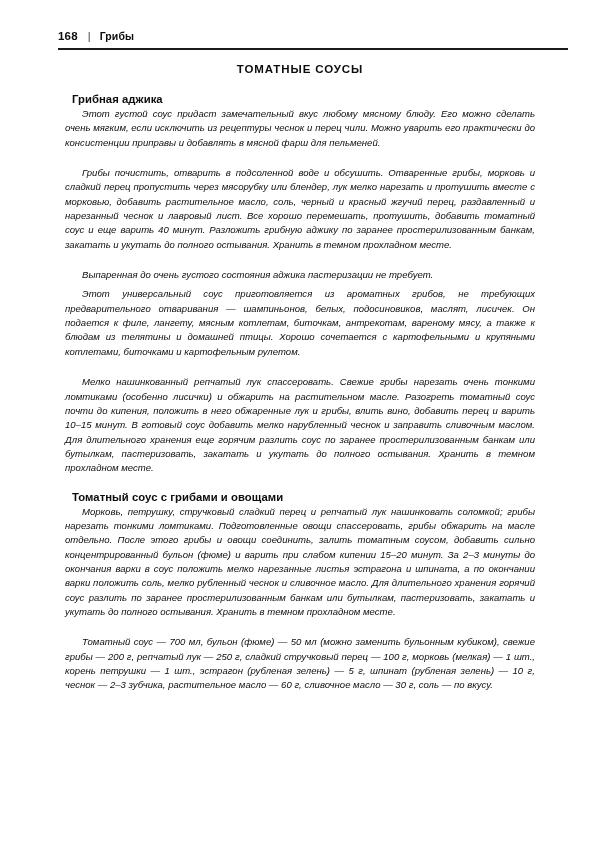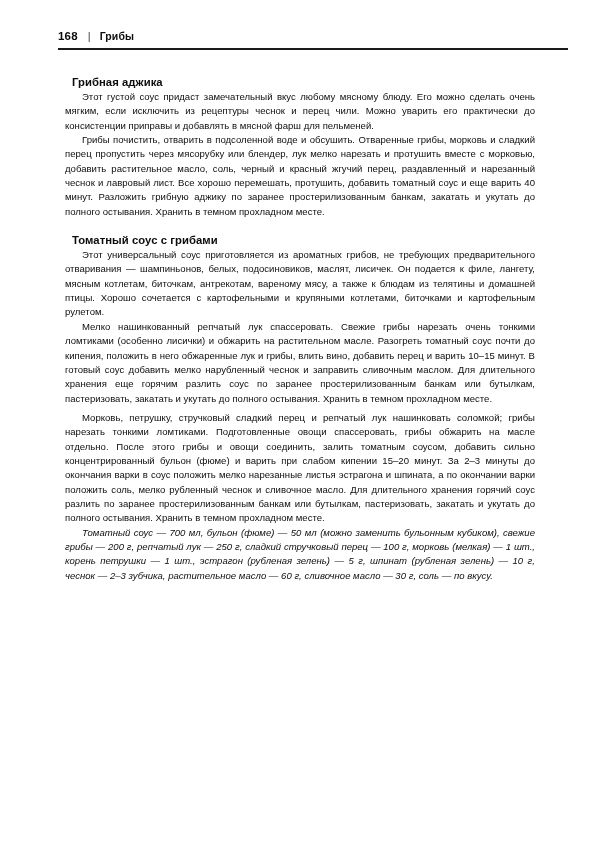--- a/index.html
+++ b/index.html
@@ -91,52 +91,55 @@
   p {
     margin: 0;
     font-size: 9.55px;
     line-height: 14.35px;
     text-align: justify;
     text-justify: inter-word;
     text-indent: 17px;
     hyphens: auto;
     -webkit-hyphens: auto;
     letter-spacing: 0.01px;
+    font-style: italic;
   }
   p.ingredients {
     font-style: italic;
   }
-  p + p { margin-top: 0; }
+  p + p { margin-top: 16px; }
 
   .spacer-sm { height: 5px; }
 </style>
 </head>
 <body>
 
 <div class="page">
 
   <div class="runhead">
     <span class="folio">168</span>
     <span class="folio-sep">|</span>
     <span class="runhead-title">Грибы</span>
   </div>
   <div class="rule"></div>
 
   <div class="col">
 
+    <h1 class="section-title">ТОМАТНЫЕ СОУСЫ</h1>
 
     <h2 class="recipe-title first">Грибная аджика</h2>
     <p>Этот густой соус придаст замечательный вкус любому мясному блюду. Его можно сделать очень мягким, если исключить из рецептуры чеснок и перец чили. Можно уварить его практически до консистенции приправы и добавлять в мясной фарш для пельменей.</p>
     <p>Грибы почистить, отварить в подсоленной воде и обсушить. Отваренные грибы, морковь и сладкий перец пропустить через мясорубку или блендер, лук мелко нарезать и протушить вместе с морковью, добавить растительное масло, соль, черный и красный жгучий перец, раздавленный и нарезанный чеснок и лавровый лист. Все хорошо перемешать, протушить, добавить томатный соус и еще варить 40 минут. Разложить грибную аджику по заранее простерилизованным банкам, закатать и укутать до полного остывания. Хранить в темном прохладном месте.</p>
+    <p>Выпаренная до очень густого состояния аджика пастеризации не требует.</p>
 
     <div class="spacer-sm"></div>
 
-    <h2 class="recipe-title">Томатный соус с грибами</h2>
     <p>Этот универсальный соус приготовляется из ароматных грибов, не требующих предварительного отваривания — шампиньонов, белых, подосиновиков, маслят, лисичек. Он подается к филе, лангету, мясным котлетам, биточкам, антрекотам, вареному мясу, а также к блюдам из телятины и домашней птицы. Хорошо сочетается с картофельными и крупяными котлетами, биточками и картофельным рулетом.</p>
     <p>Мелко нашинкованный репчатый лук спассеровать. Свежие грибы нарезать очень тонкими ломтиками (особенно лисички) и обжарить на растительном масле. Разогреть томатный соус почти до кипения, положить в него обжаренные лук и грибы, влить вино, добавить перец и варить 10–15 минут. В готовый соус добавить мелко нарубленный чеснок и заправить сливочным маслом. Для длительного хранения еще горячим разлить соус по заранее простерилизованным банкам или бутылкам, пастеризовать, закатать и укутать до полного остывания. Хранить в темном прохладном месте.</p>
 
     <div class="spacer-sm"></div>
 
+    <h2 class="recipe-title">Томатный соус с грибами и овощами</h2>
     <p>Морковь, петрушку, стручковый сладкий перец и репчатый лук нашинковать соломкой; грибы нарезать тонкими ломтиками. Подготовленные овощи спассеровать, грибы обжарить на масле отдельно. После этого грибы и овощи соединить, залить томатным соусом, добавить сильно концентрированный бульон (фюме) и варить при слабом кипении 15–20 минут. За 2–3 минуты до окончания варки в соус положить мелко нарезанные листья эстрагона и шпината, а по окончании варки положить соль, мелко рубленный чеснок и сливочное масло. Для длительного хранения горячий соус разлить по заранее простерилизованным банкам или бутылкам, пастеризовать, закатать и укутать до полного остывания. Хранить в темном прохладном месте.</p>
     <p class="ingredients">Томатный соус — 700 мл, бульон (фюме) — 50 мл (можно заменить бульонным кубиком), свежие грибы — 200 г, репчатый лук — 250 г, сладкий стручковый перец — 100 г, морковь (мелкая) — 1 шт., корень петрушки — 1 шт., эстрагон (рубленая зелень) — 5 г, шпинат (рубленая зелень) — 10 г, чеснок — 2–3 зубчика, растительное масло — 60 г, сливочное масло — 30 г, соль — по вкусу.</p>
 
   </div>
 </div>
 
 </body></html>

